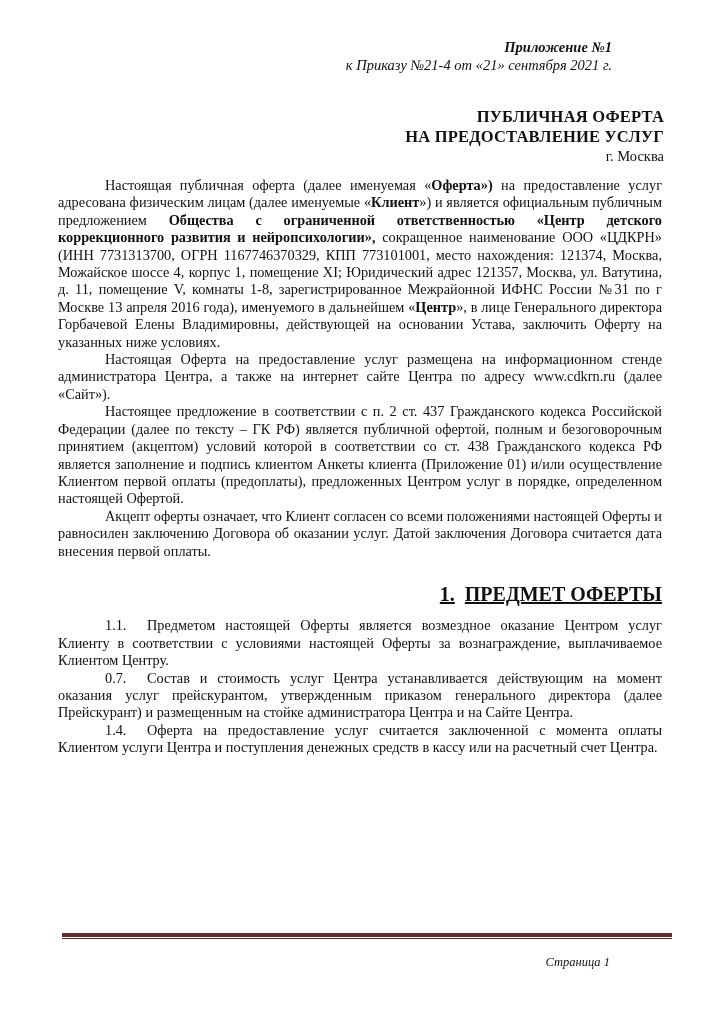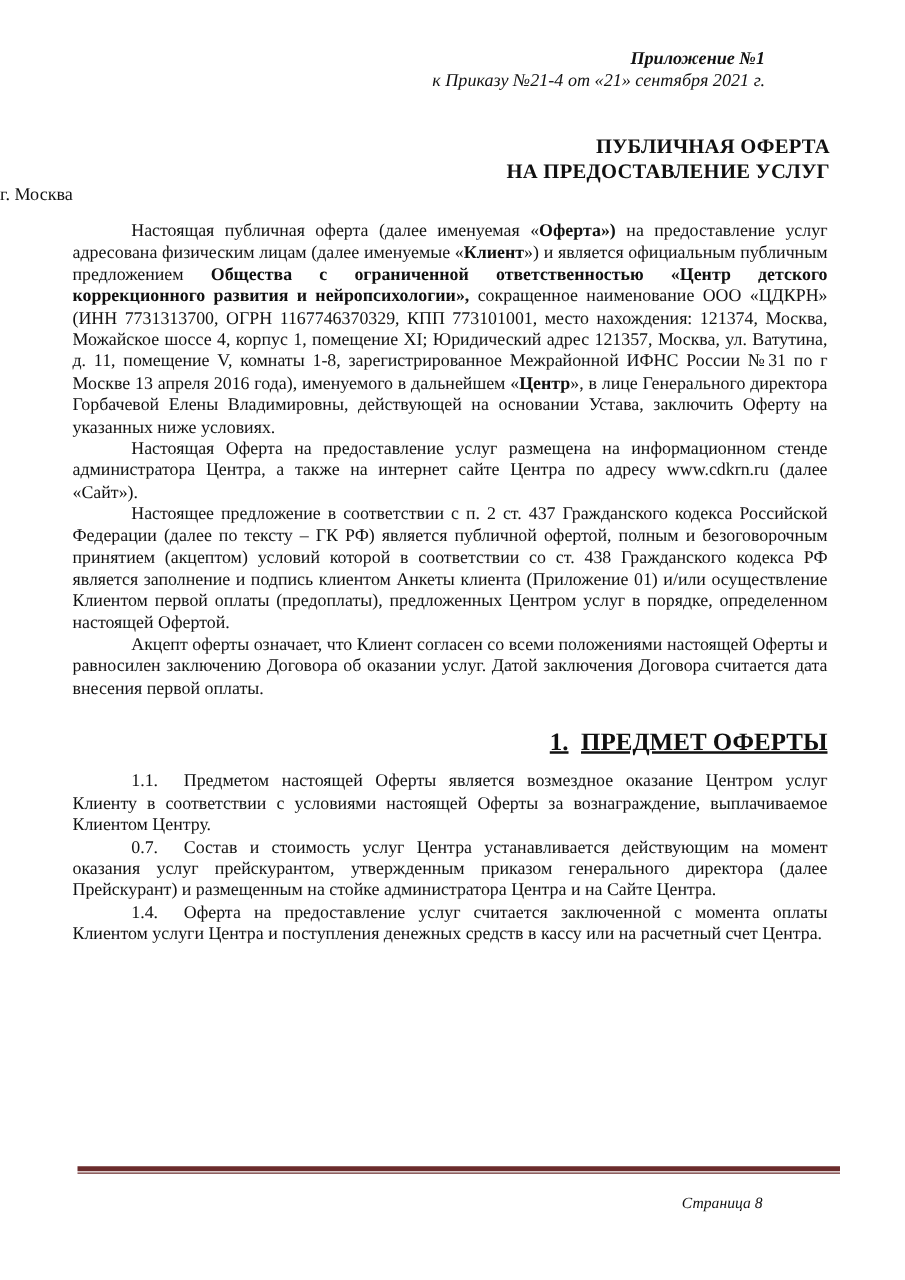--- a/index.html
+++ b/index.html
@@ -4,21 +4,21 @@
 <style>
   html, body { margin: 0; padding: 0; background: #ffffff; }
   body { width: 724px; height: 1024px; position: relative; overflow: hidden;
          font-family: "Liberation Serif", serif; color: #111; }
   .page { position: absolute; left: 0; top: 0; width: 664px; height: 1024px; }
   .appendix { position: absolute; right: 52px; top: 38px; text-align: right;
               font-style: italic; font-size: 14.5px; line-height: 18px; }
   .appendix .b { font-weight: bold; }
   .title { position: absolute; left: 0; right: 0; top: 107px; text-align: right;
            font-weight: bold; font-size: 16.5px; line-height: 20px; letter-spacing: 0.2px; }
-  .city { position: absolute; left: 0; right: 0; top: 148px; text-align: left;
+  .city { position: absolute; left: 0; right: 0; top: 148px; text-align: right;
           font-size: 14.5px; }
   .body { position: absolute; left: 58px; width: 604px; top: 177px;
           font-size: 14.3px; line-height: 17.4px; text-align: justify; }
   .body p { margin: 0; text-indent: 47px; }
   .sec { text-align: right; text-indent: 0 !important; font-weight: bold;
          margin: 26px 0 14px 0 !important; font-size: 20px; text-decoration: underline; }
   .sec span.num { margin-right: 10px; }
   .item { text-indent: 47px; }
   .item .n { display: inline-block; width: 42px; text-indent: 0; }
   .footer-line { position: absolute; left: 62px; width: 610px; top: 933px; height: 4px;
@@ -54,15 +54,15 @@
 
     <p class="sec"><span class="num">1.</span><span>ПРЕДМЕТ ОФЕРТЫ</span></p>
 
     <p class="item"><span class="n">1.1.</span><span>Предметом настоящей Оферты является возмездное оказание Центром услуг Клиенту в соответствии с условиями настоящей Оферты за вознаграждение, выплачиваемое Клиентом Центру.</span></p>
     <p class="item"><span class="n">0.7.</span><span>Состав и стоимость услуг Центра устанавливается действующим на момент оказания услуг прейскурантом, утвержденным приказом генерального директора (далее Прейскурант) и размещенным на стойке администратора Центра и на Сайте Центра.</span></p>
     <p class="item"><span class="n">1.4.</span><span>Оферта на предоставление услуг считается заключенной с момента оплаты Клиентом услуги Центра и поступления денежных средств в кассу или на расчетный счет Центра.</span></p>
   </div>
 
   <div class="footer-line"></div>
   <div class="footer-line2"></div>
-  <div class="footer-right">Страница 8</div>
+  <div class="footer-right">Страница 1</div>
 
 </div>
 
 </body></html>

